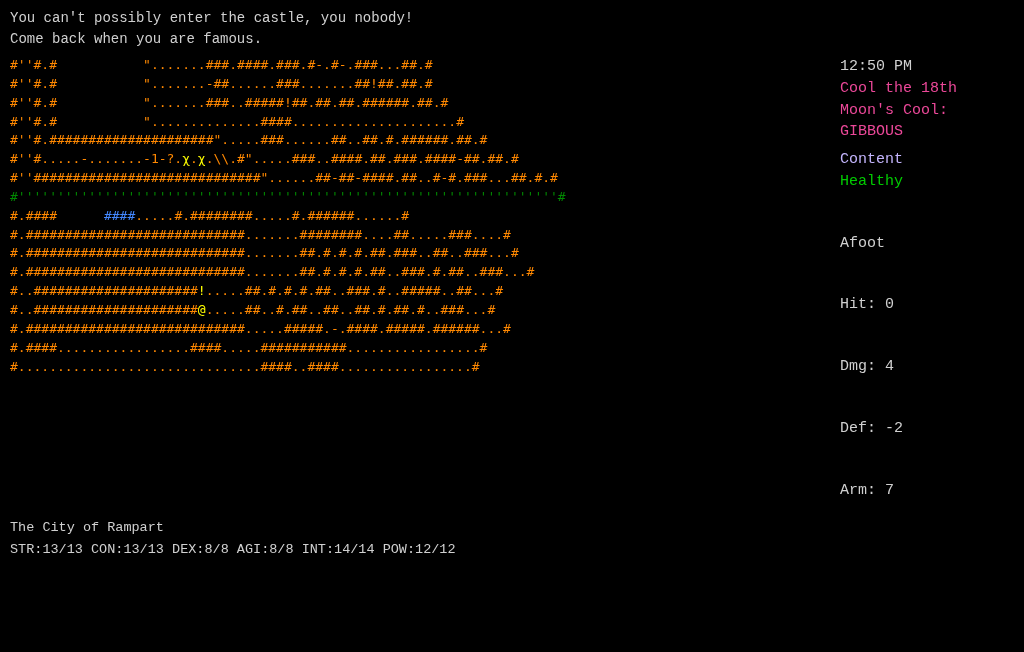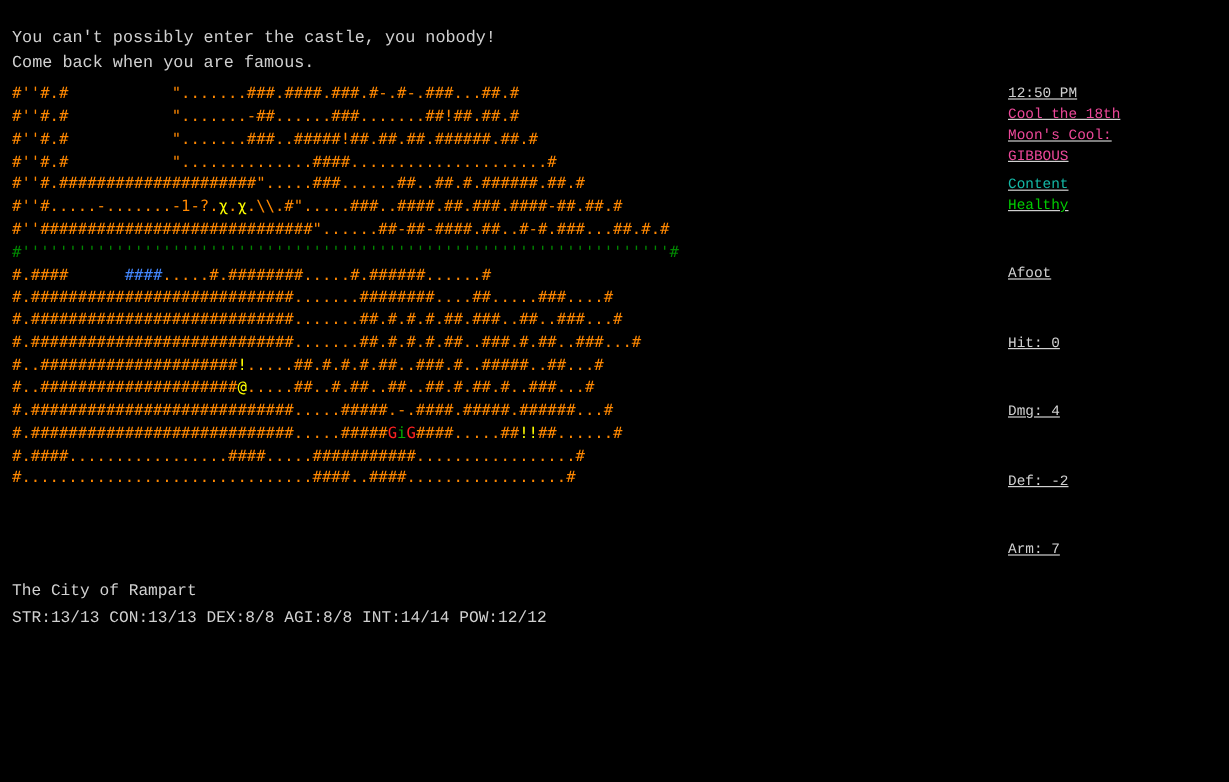--- a/index.html
+++ b/index.html
@@ -10,21 +10,21 @@
       overflow: hidden;
       font-family: 'Courier New', Courier, monospace;
       font-size: 14px;
       line-height: 1.45;
     }
     #screen {
       width: 1024px;
       height: 652px;
       background: #000;
       position: relative;
-      padding: 22px 10px;
+      padding: 8px 10px;
     }
     .message-area {
       color: #d0d0d0;
       margin-bottom: 6px;
       font-size: 14px;
       line-height: 1.5;
     }
     .map-and-stats {
       display: flex;
       flex-direction: row;
@@ -32,38 +32,37 @@
     .map-area {
       flex: 0 0 820px;
       color: #ff8800;
       font-size: 13px;
       line-height: 1.45;
       letter-spacing: 0px;
     }
     .stats-area {
       flex: 1;
       color: #d0d0d0;
-      font-size: 12px;
+      font-size: 15px;
       line-height: 1.45;
       padding-left: 10px;
-      text-decoration: underline;
     }
 
     
     .map-line { color: #c86000; white-space: pre; }
     .c-green { color: #00aa00; }
     .c-orange { color: #ff8800; }
     .c-yellow { color: #ffff00; }
     .c-red { color: #ff2222; }
     .c-blue { color: #4488ff; }
     .c-dark-green { color: #008800; }
 
     .stats-time { color: #d0d0d0; }
     .stats-label { color: #ec4899; }
-    .stats-content { color: #14b8a6; }
+    .stats-content { color: #c4b5fd; }
     .stats-vigorous { color: #00cc00; }
     .stats-healthy { color: #00cc00; }
     .stats-normal { color: #d0d0d0; margin-top: 40px; }
 
     .bottom-bar {
       color: #d0d0d0;
       font-size: 13.5px;
       line-height: 1.6;
       margin-top: 16px;
     }
@@ -89,21 +88,20 @@
 <pre class="map-line"><span class="c-orange">#''#.....-.......-1-?.</span><span class="c-yellow">χ</span><span class="c-orange">.</span><span class="c-yellow">χ</span><span class="c-orange">.\\.#".....###..####.##.###.####-##.##.#</span></pre>
 <pre class="map-line"><span class="c-orange">#''#############################"</span><span class="c-orange">......##-##-####.##..#-#.###...##.#.#</span></pre>
 <pre class="map-line"><span class="c-dark-green">#'''''''''''''''''''''''''''''''''''''''''''''''''''''''''''''''''''''#</span></pre>
 <pre class="map-line"><span class="c-orange">#.#### </span><span class="c-blue">     ####</span><span class="c-orange">.....#.########.....#.######......#</span></pre>
 <pre class="map-line"><span class="c-orange">#.############################.......########....##.....###....#</span></pre>
 <pre class="map-line"><span class="c-orange">#.############################.......##.#.#.#.##.###..##..###...#</span></pre>
 <pre class="map-line"><span class="c-orange">#.############################.......##.#.#.#.##..###.#.##..###...#</span></pre>
 <pre class="map-line"><span class="c-orange">#..#####################</span><span class="c-yellow">!</span><span class="c-orange">.....##.#.#.#.##..###.#..#####..##...#</span></pre>
 <pre class="map-line"><span class="c-orange">#..#####################</span><span class="c-yellow">@</span><span class="c-orange">.....##..#.##..##..##.#.##.#..###...#</span></pre>
 <pre class="map-line"><span class="c-orange">#.############################.....#####.-.####.#####.######...#</span></pre>
-<pre class="map-line"><span class="c-orange">#.############################.....#####</span><span class="c-red">G</span><span class="c-green">i</span><span class="c-red">G</span><span class="c-orange">####.....##</span><span class="c-yellow">!!</span><span class="c-orange">##......#</span></pre>
 <pre class="map-line"><span class="c-orange">#.####.................####.....###########.................#</span></pre>
 <pre class="map-line"><span class="c-orange">#...............................####..####.................#</span></pre>
     </div>
 
     <div class="stats-area">
       <div class="stats-time">12:50 PM</div>
       <div class="stats-label">Cool the 18th</div>
       <div class="stats-label">Moon's Cool:</div>
       <div class="stats-label">GIBBOUS</div>
       <div style="margin-top:6px;"></div>

